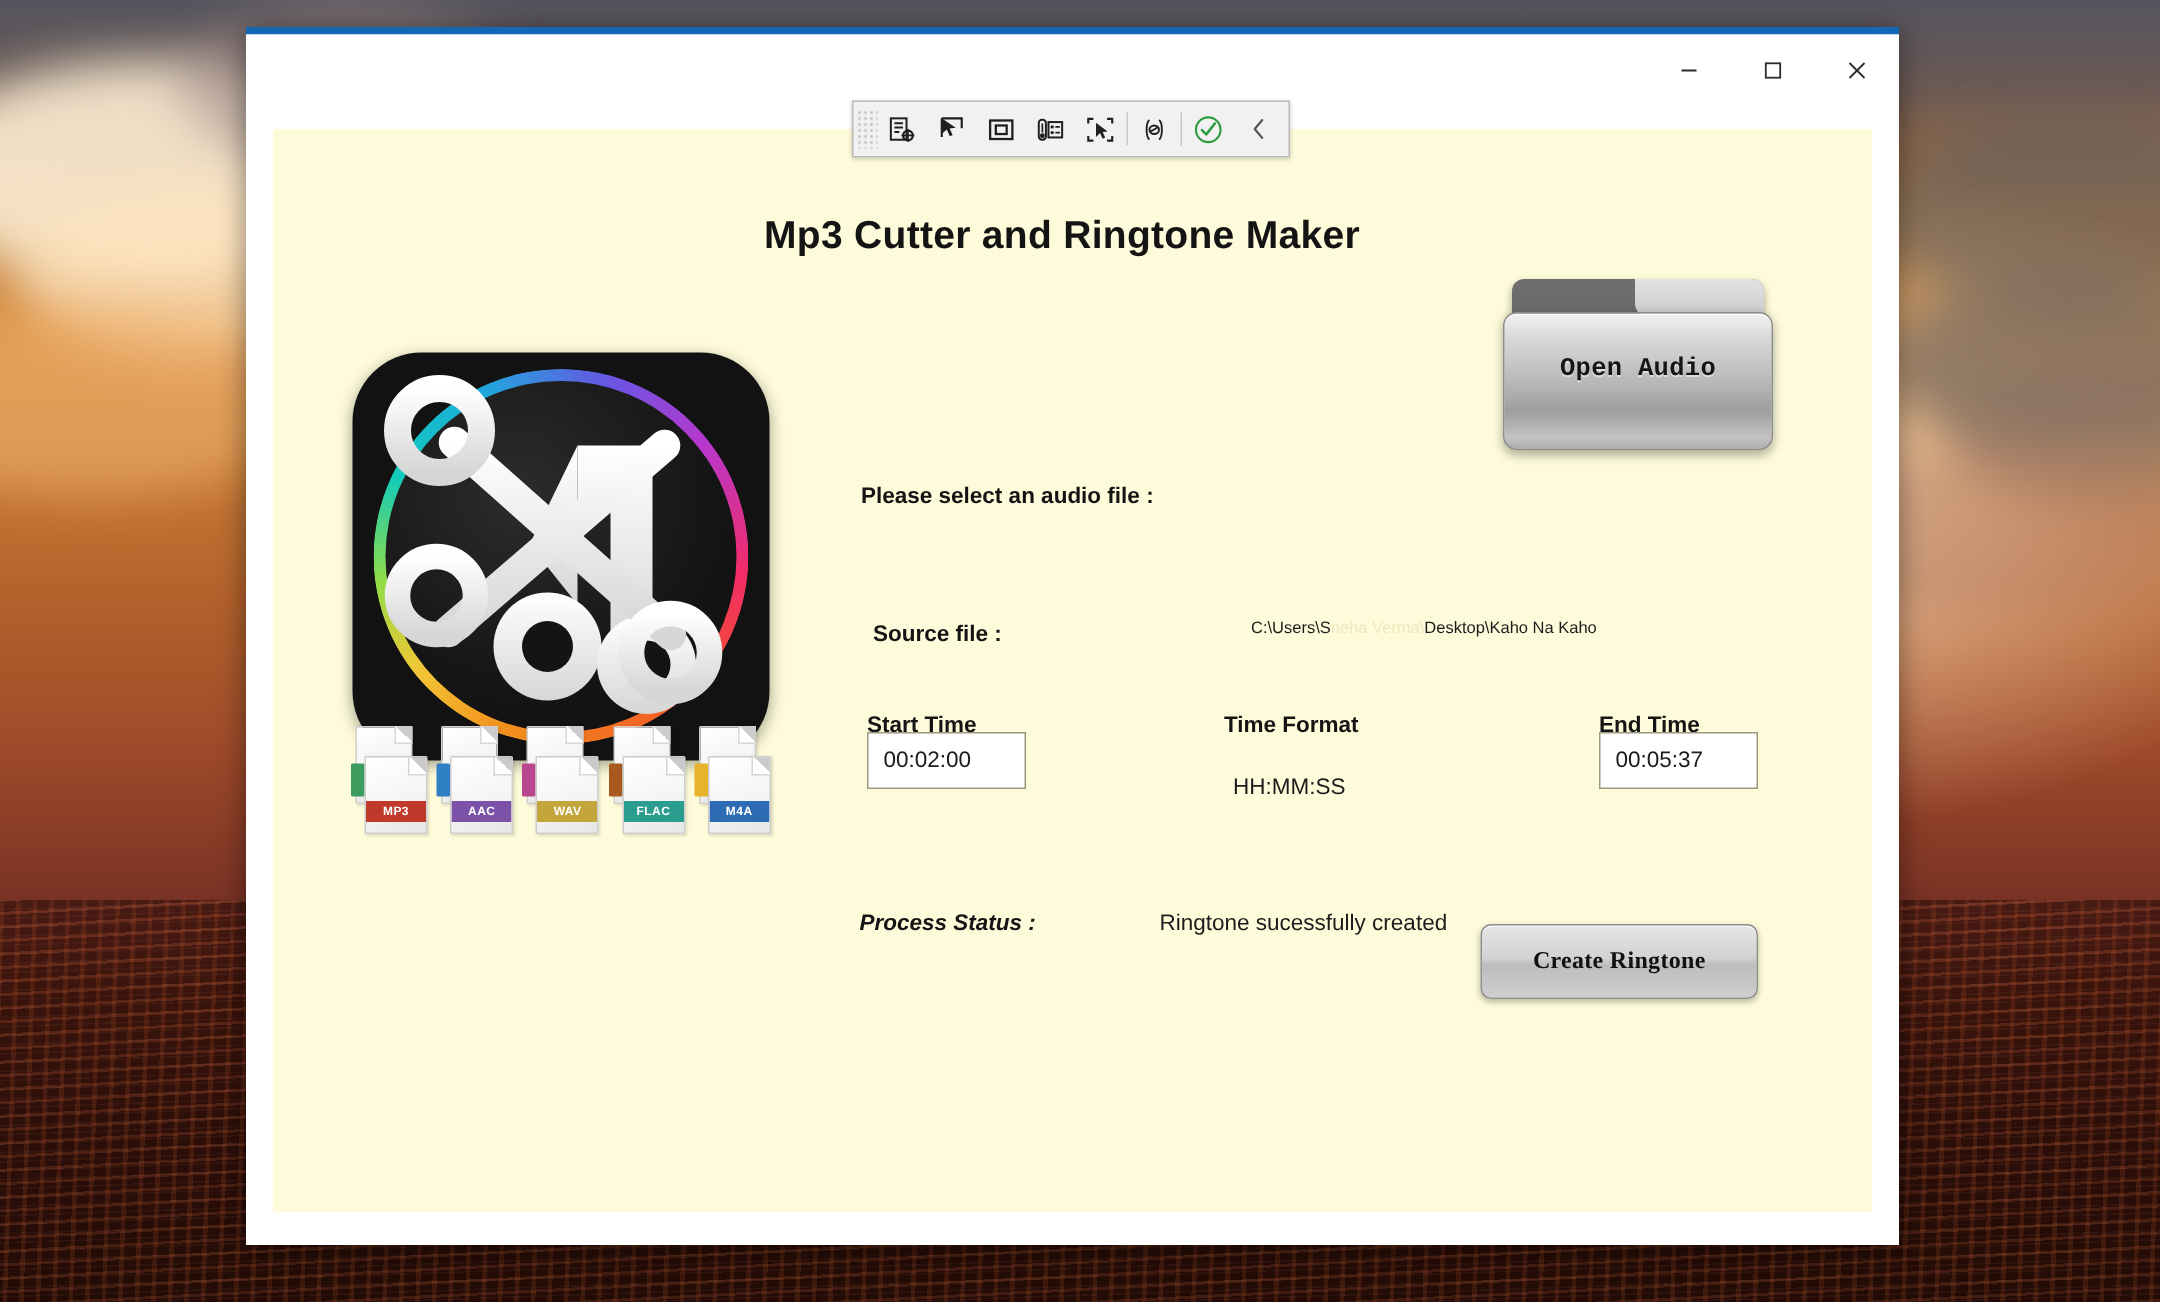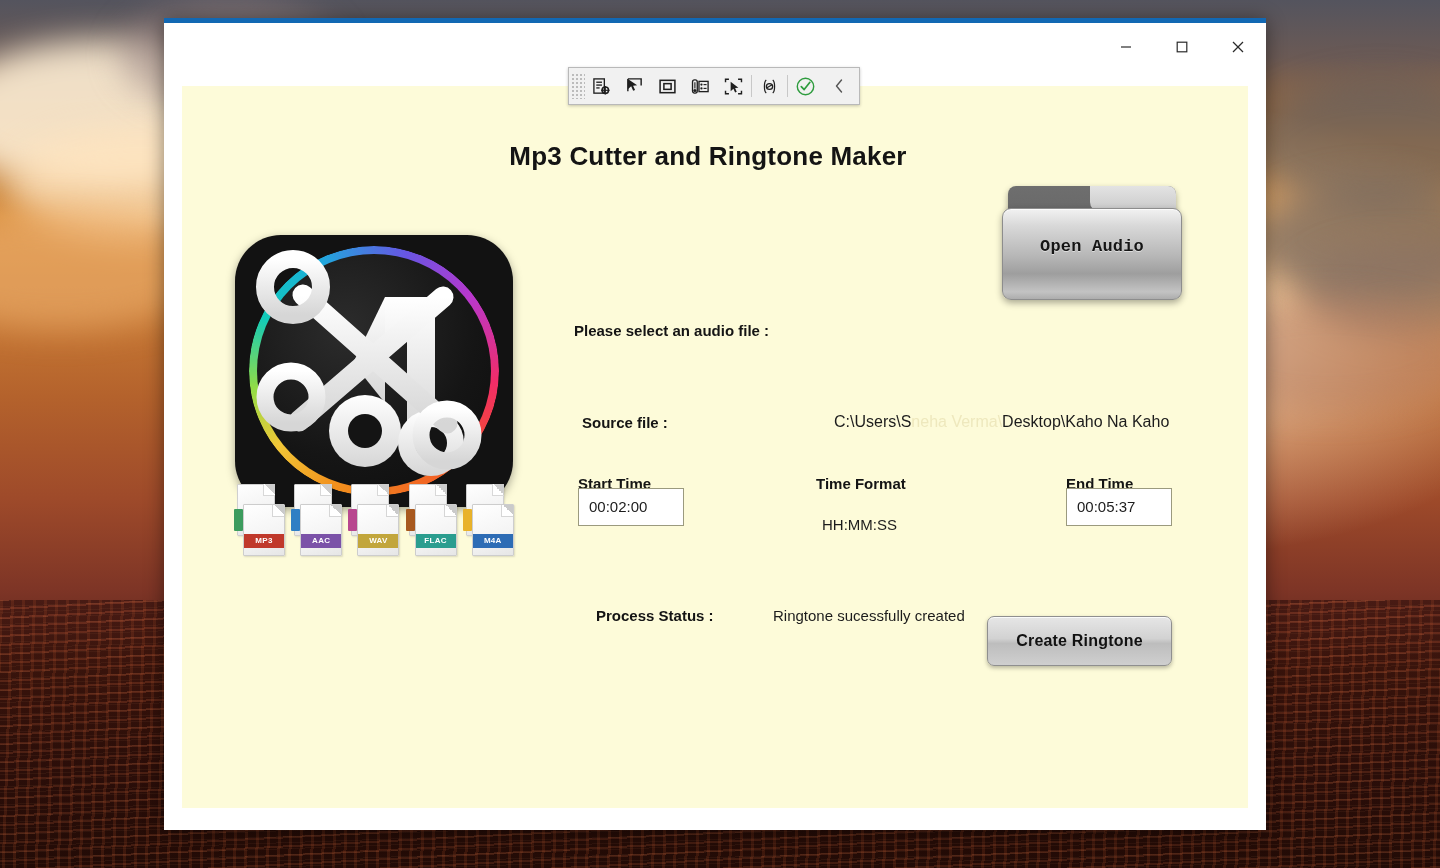--- a/index.html
+++ b/index.html
@@ -272,21 +272,21 @@
   }
   .val-txt {
     position: absolute;
     font-size: 15px;
     color: #1c1c1c;
     white-space: nowrap;
   }
 
   #lbl-select  { left: 392px; top: 236px; }
   #lbl-source  { left: 400px; top: 328px; }
-  #val-source  { left: 652px; top: 327px; font-size: 16px; }
+  #val-source  { left: 652px; top: 327px; font-size: 11px; }
   .path-masked { color: #eee8bd; }
 
   #lbl-start   { left: 396px; top: 389px; }
   #lbl-format  { left: 634px; top: 389px; }
   #lbl-end     { left: 884px; top: 389px; }
   #val-format  { left: 640px; top: 430px; }
 
   .time-box {
     position: absolute;
     width: 106px; height: 38px;
@@ -294,21 +294,21 @@
     border: 1px solid #9b9a7e;
     box-sizing: border-box;
     font-size: 15px;
     color: #1c1c1c;
     padding: 0 10px;
     line-height: 36px;
   }
   #box-start { left: 396px; top: 402px; }
   #box-end   { left: 884px; top: 402px; }
 
-  #lbl-status  { left: 414px; top: 521px; }
+  #lbl-status  { left: 391px; top: 521px; font-style: italic; }
   #val-status  { left: 591px; top: 521px; }
 
   
   #open-audio {
     position: absolute;
     left: 820px; top: 100px;
     width: 180px; height: 115px;
   }
   .folder-back {
     position: absolute;
@@ -359,20 +359,21 @@
     box-sizing: border-box;
     background: linear-gradient(to bottom, #e6e6e6 0%, #d2d2d2 45%, #bdbdbd 55%, #cfcfcf 100%);
     box-shadow: 0 2px 4px rgba(0,0,0,0.28), inset 0 1px 0 rgba(255,255,255,0.8);
     display: flex;
     align-items: center;
     justify-content: center;
     font-size: 16px;
     font-weight: bold;
     color: #111;
     letter-spacing: 0.2px;
+    font-family: Liberation Serif, serif;
   }
 
   
   #privacy-link {
     position: absolute;
     left: 0; top: 725px;
     width: 1066px;
     text-align: center;
     font-size: 15px;
     color: #2a6fb8;

